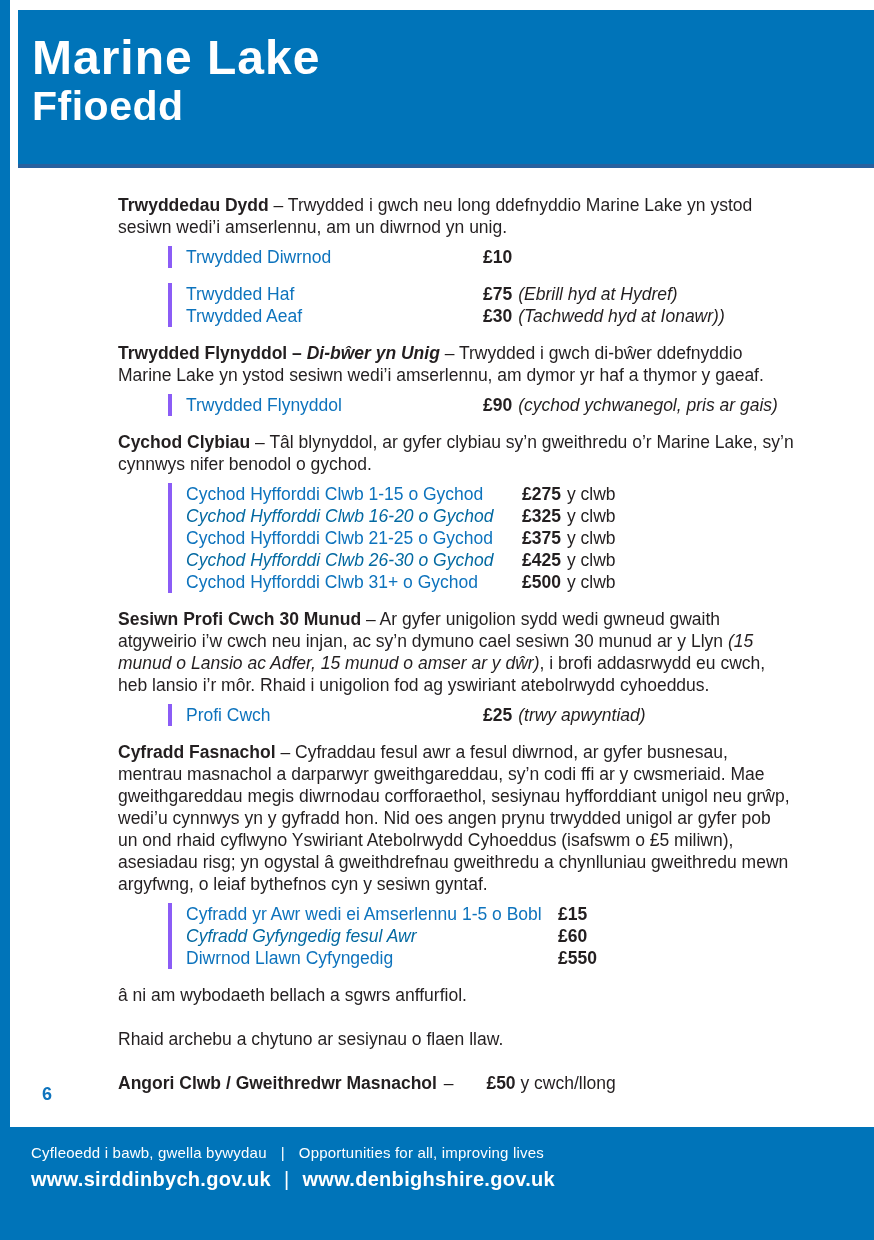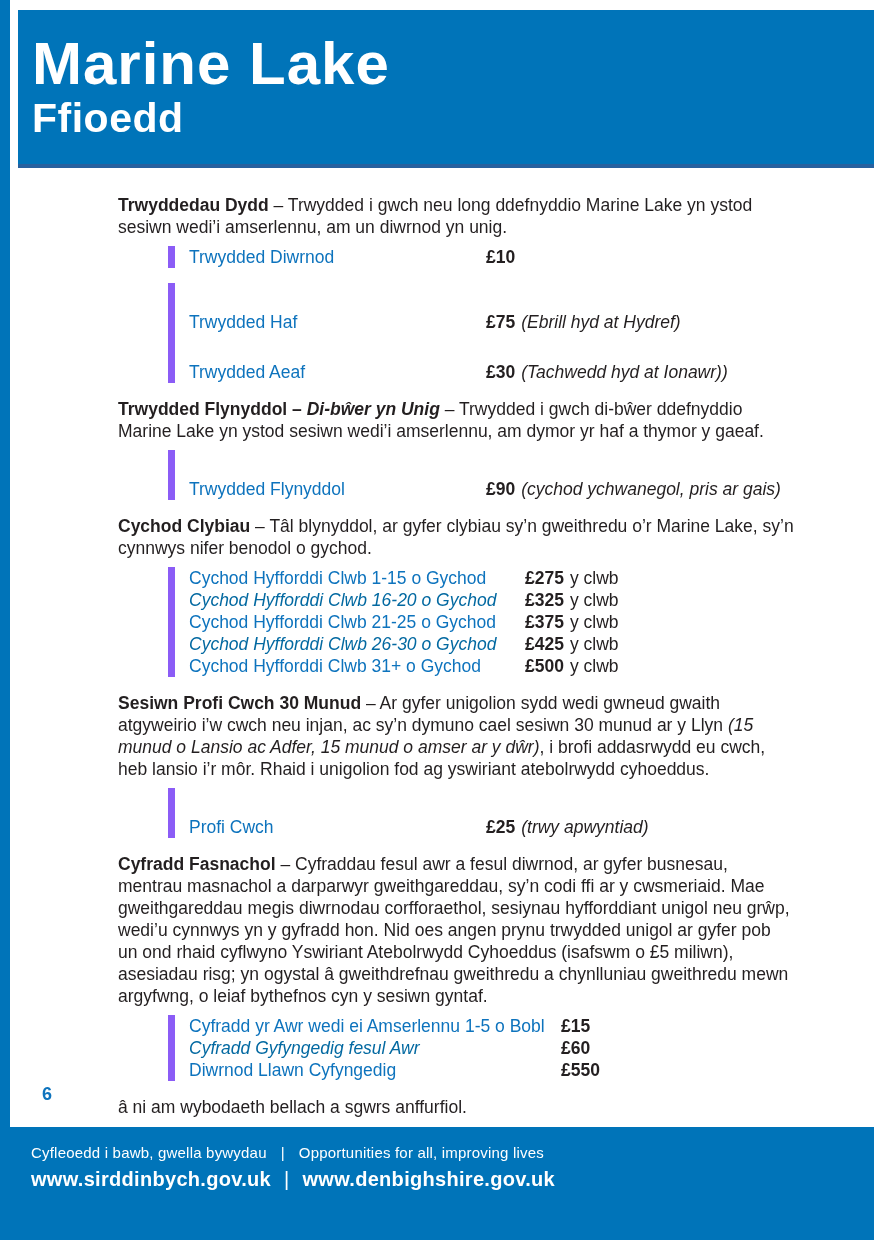--- a/index.html
+++ b/index.html
@@ -8,35 +8,35 @@
     background:#ffffff;
     font-family:"Liberation Sans", sans-serif;
     color:#231f20;
   }
   .side-stripe { position:absolute; left:0; top:0; width:10px; height:1240px; background:#0074b9; }
   .banner {
     position:absolute; left:18px; right:0; top:10px; height:158px;
     background:#0074b9; border-bottom:4px solid #27619f;
     color:#ffffff; padding-left:14px; box-sizing:border-box;
   }
-  .banner .title { font-size:60px; font-weight:bold; line-height:1.0; margin-top:24px; letter-spacing:1px; }
+  .banner .title { font-size:48px; font-weight:bold; line-height:1.0; margin-top:24px; letter-spacing:1px; }
   .banner .subtitle { font-size:41px; font-weight:bold; line-height:1.05; margin-top:3px; letter-spacing:0.5px; }
 
   .content {
     position:absolute; left:118px; top:194px; width:676px;
     font-size:17.5px; line-height:22px;
   }
   .section { margin-bottom:15px; }
   p.sec { margin:0; }
   .hd { font-weight:bold; }
   .hd-it { font-weight:bold; font-style:italic; }
-  .it { font-style:italic;margin-top:28px; }
+  .it { font-style:italic; }
 
   .group {
-    border-left:7px solid #8b5cf6; padding-left:14px; margin-left:50px;
+    border-left:4px solid #8b5cf6; padding-left:14px; margin-left:50px;
     margin-top:8px;
   }
   .row { display:flex; align-items:baseline; }
   .row .lbl { color:#0d73bd; flex:0 0 auto; }
   .row .lbl.navy { color:#0369a1;font-style:italic; }
   .g1 .lbl { width:297px; }
   .g2 .lbl { width:336px; }
   .g3 .lbl { width:372px; }
   .price { font-weight:bold; color:#231f20;text-align:right; }
   .note { margin-left:6px; }

